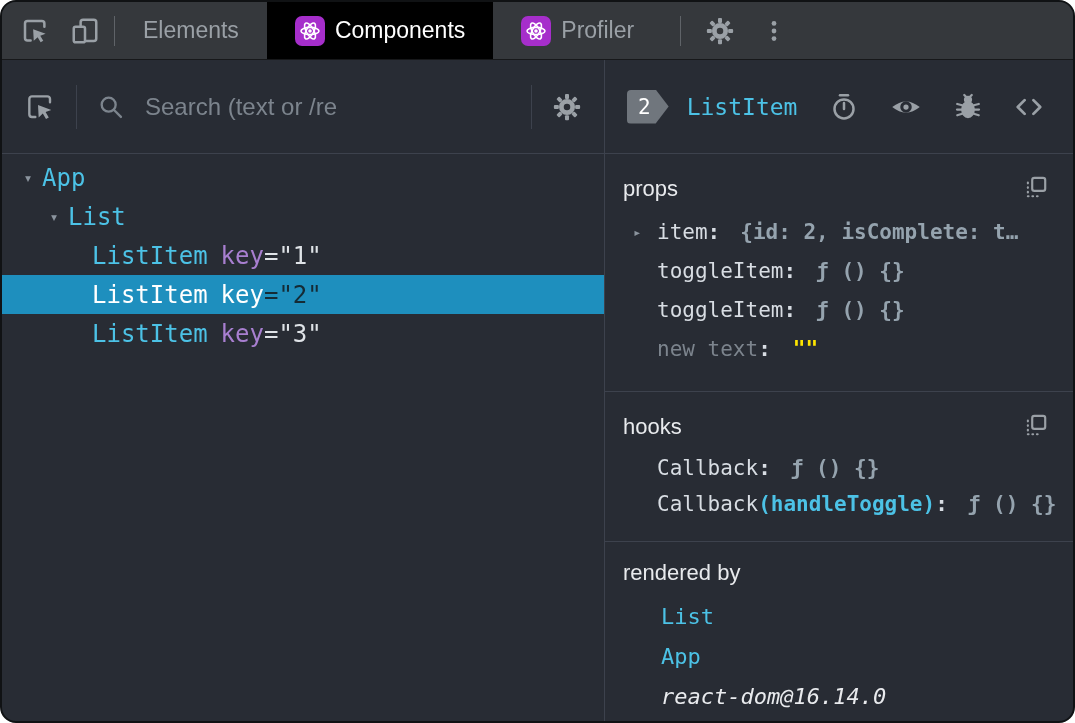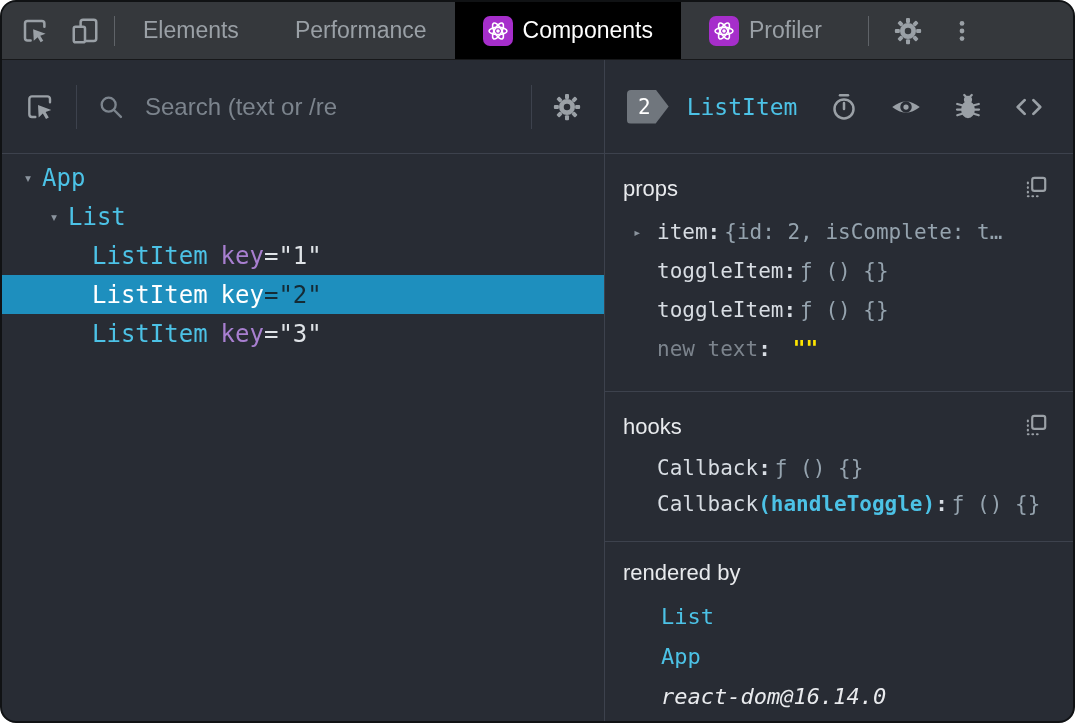--- a/index.html
+++ b/index.html
@@ -63,21 +63,21 @@
   .section.props{min-height:238px;}
   .section.hooks{min-height:150px;}
   .section.rendered{flex:1;border-bottom:none;}
   .sec-head{display:flex;align-items:flex-end;justify-content:space-between;color:var(--label);font-size:22px;padding:4px 4px 10px 2px;}
   .prow{height:39px;display:flex;align-items:center;padding-left:12px;font-size:21px;white-space:nowrap;overflow:hidden;}
   .hooks .prow{height:36px;}
   .parrow{width:24px;flex:0 0 24px;color:#8b949e;font-size:14px;}
   .pname{color:var(--name);font-weight:normal;}
   .pname.dim{color:var(--muted);font-weight:normal;}
   .psep{color:var(--name);font-weight:bold;}
-  .pval{color:var(--value);margin-left:4px;}
+  .pval{color:var(--value);margin-left:20px;font-weight:bold;}
   .pval.yellow{color:var(--yellow);margin-left:22px;font-weight:bold;}
   .harg{color:var(--cyan);font-weight:bold;}
   .rrow{height:40px;display:flex;align-items:center;padding-left:40px;font-size:22px;}
   .rrow .link{color:var(--cyan);cursor:pointer;}
   .rrow .plain{color:var(--label);font-style:italic;}
 </style>
 </head>
 <body>
 
 <div class="window">
@@ -94,23 +94,20 @@
         <svg width="30" height="30" viewBox="0 0 24 24" fill="none" stroke="#9aa0a6" stroke-width="2">
           <rect x="8.5" y="3" width="12.5" height="17" rx="2"></rect>
           <rect x="3" y="8.5" width="9" height="12.5" rx="1.5" fill="#35383c"></rect>
         </svg>
       </button>
     </div>
     <div class="vdiv"></div>
 
     <div class="tab">
       <span>Elements</span>
-    </div>
-    <div class="tab">
-      <span>Performance</span>
     </div>
     <div class="tab active">
       <span class="react-badge">
         <svg width="24" height="24" viewBox="0 0 24 24" fill="none" stroke="#fff" stroke-width="1.6">
           <ellipse cx="12" cy="12" rx="9" ry="3.6"></ellipse>
           <ellipse cx="12" cy="12" rx="9" ry="3.6" transform="rotate(60 12 12)"></ellipse>
           <ellipse cx="12" cy="12" rx="9" ry="3.6" transform="rotate(120 12 12)"></ellipse>
           <circle cx="12" cy="12" r="1.8" fill="#fff" stroke="none"></circle>
         </svg>
       </span>

